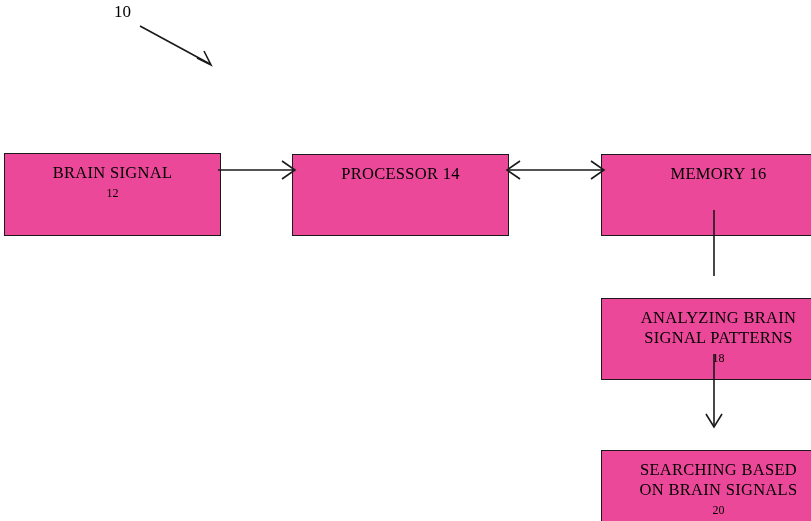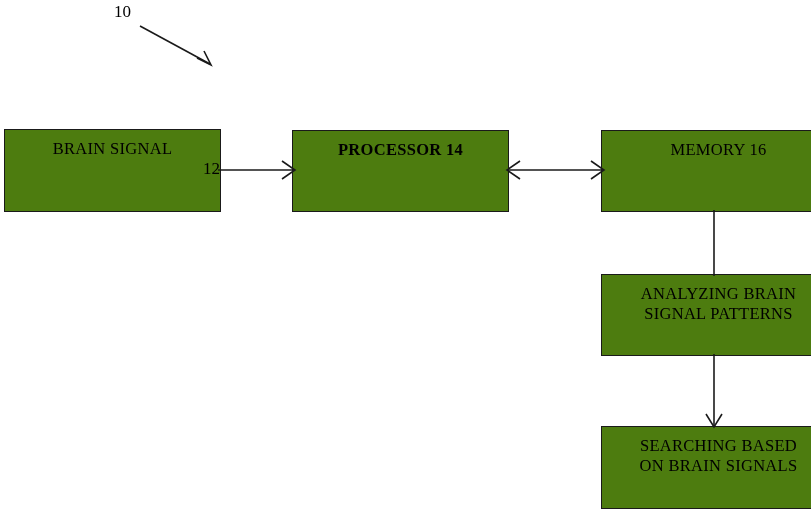--- a/index.html
+++ b/index.html
@@ -15,40 +15,40 @@
     position: relative;
     width: 811px;
     height: 521px;
     background: #ffffff;
     overflow: hidden;
   }
   .block {
     position: absolute;
     box-sizing: border-box;
     border: 1px solid #1a1a1a;
-    background: #4d7c0f;
+    background: #ec4899;
     text-align: center;
     padding-top: 9px;
+    margin-top: 24px;
   }
   .block-line {
     display: block;
     font-size: 16.5px;
     line-height: 20px;
     letter-spacing: 0.3px;
     white-space: nowrap;
   }
   .ref-num {
     display: block;
-    font-size: 17px;
+    font-size: 12px;
     line-height: 20px;
-    text-align: right;
   }
   
   #block-capture  { left: 4px;   top: 129px; width: 217px; height: 83px; }
-  #block-processor{ left: 292px; top: 130px; width: 217px; height: 82px; font-weight: bold; }
+  #block-processor{ left: 292px; top: 130px; width: 217px; height: 82px; }
   #block-memory   { left: 601px; top: 130px; width: 235px; height: 82px; }
   #block-analyzing{ left: 601px; top: 274px; width: 235px; height: 82px; }
   #block-searching{ left: 601px; top: 426px; width: 235px; height: 83px; }
 
   
   .conn {
     position: absolute;
   }
   .conn svg { display: block; overflow: visible; }
 

